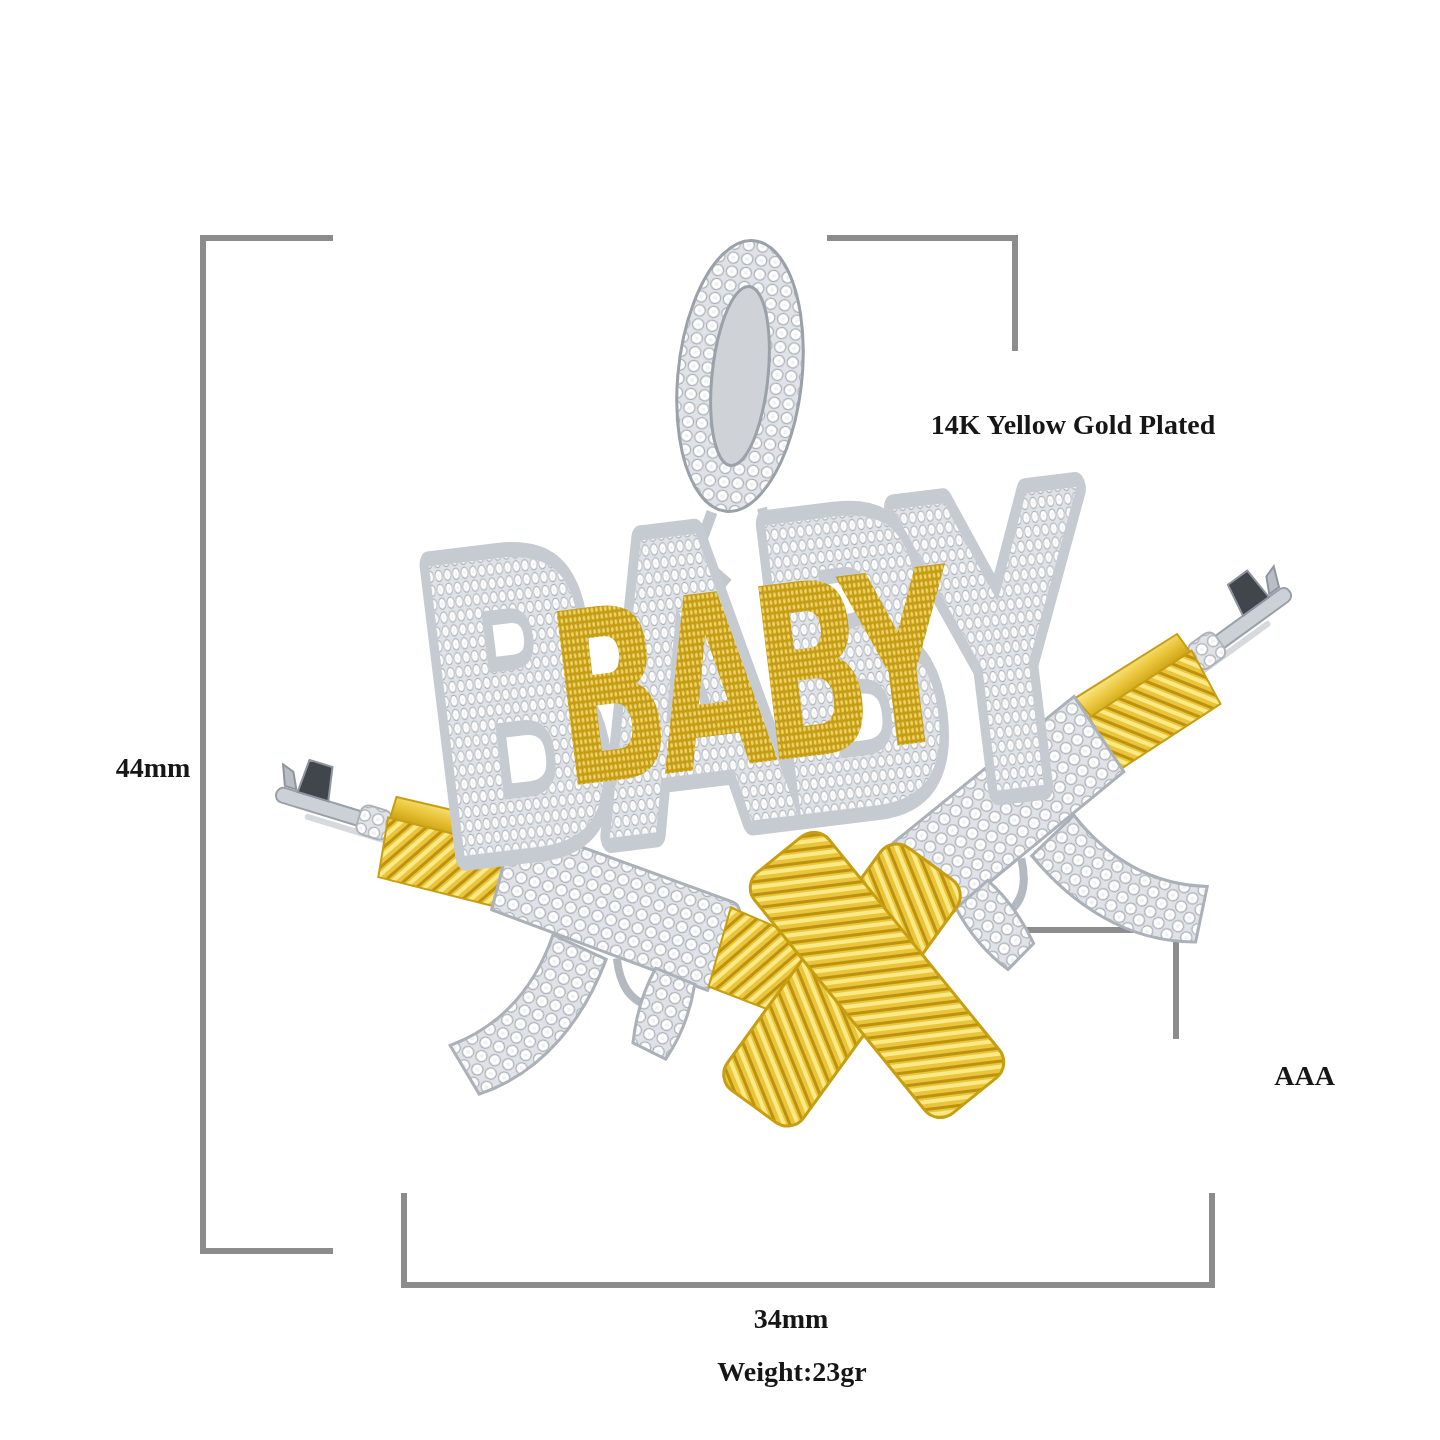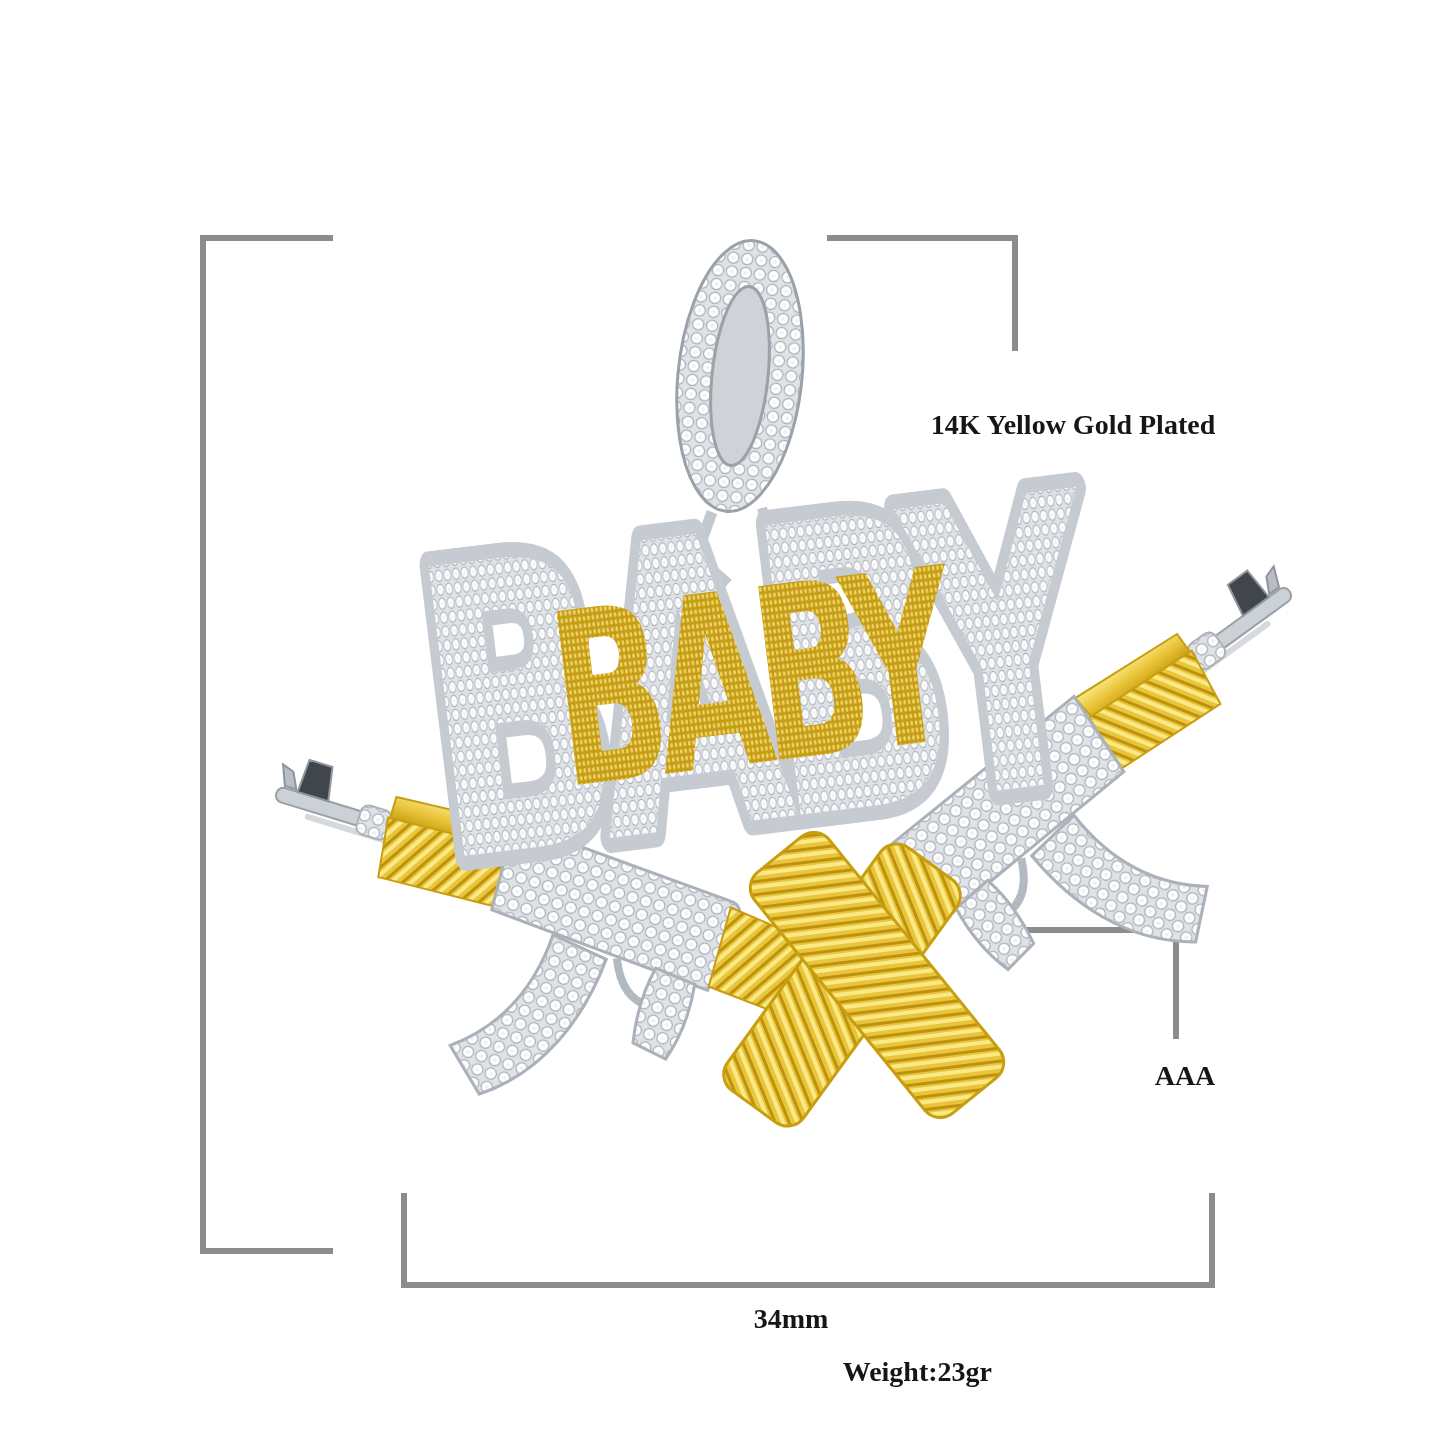--- a/index.html
+++ b/index.html
@@ -14,21 +14,21 @@
   .label{
     position:absolute;
     color:#161616;
     font-weight:700;
     font-size:28px;
     line-height:46px;
     text-align:center;
     white-space:nowrap;
     font-family:Liberation Serif, serif;
   }
-  .label.two-line{white-space:normal;}
+  .label.two-line{white-space:normal;text-align:right;}
 </style>
 </head>
 <body>
 
 <div class="canvas">
 
   <svg width="1440" height="1440" viewBox="0 0 1440 1440">
     <defs>
 
       <pattern id="pave" width="14" height="14" patternUnits="userSpaceOnUse">
@@ -93,24 +93,25 @@
     <path d="M762,508 L774,554" stroke="#c3c8ce" stroke-width="10" fill="none"></path>
 
     <g transform="rotate(-7 748 678)">
       <g transform="translate(748,0) scale(0.62,1) translate(-748,0)">
         <text x="748" y="820" text-anchor="middle" font-family="DejaVu Sans, sans-serif" font-weight="bold" font-size="400" letter-spacing="-34" paint-order="stroke" stroke="#c6cbd2" stroke-width="30" stroke-linejoin="round" fill="url(#pave)">BABY</text>
         <text x="748" y="820" text-anchor="middle" font-family="DejaVu Sans, sans-serif" font-weight="bold" font-size="400" letter-spacing="-34" fill="url(#goldpave)" transform="translate(748,678) scale(0.60) translate(-748,-678)">BABY</text>
       </g>
     </g>
   </svg>
 
+  <div class="label" style="left:53px; top:745px; width:200px;">44mm</div>
 
   <div class="label" style="left:691px; top:1296px; width:200px;">34mm</div>
 
-  <div class="label" style="left:592px; top:1349px; width:400px;text-align:right;">Weight:23gr</div>
+  <div class="label" style="left:592px; top:1349px; width:400px;">Weight:23gr</div>
 
   <div class="label" style="left:890px; top:402px; width:366px;">14K Yellow Gold Plated</div>
 
   <div class="label two-line" style="left:1035px; top:1052px; width:300px; line-height:47px;">
     <div>AAA</div>
   </div>
 
 </div>
 
 </body></html>

